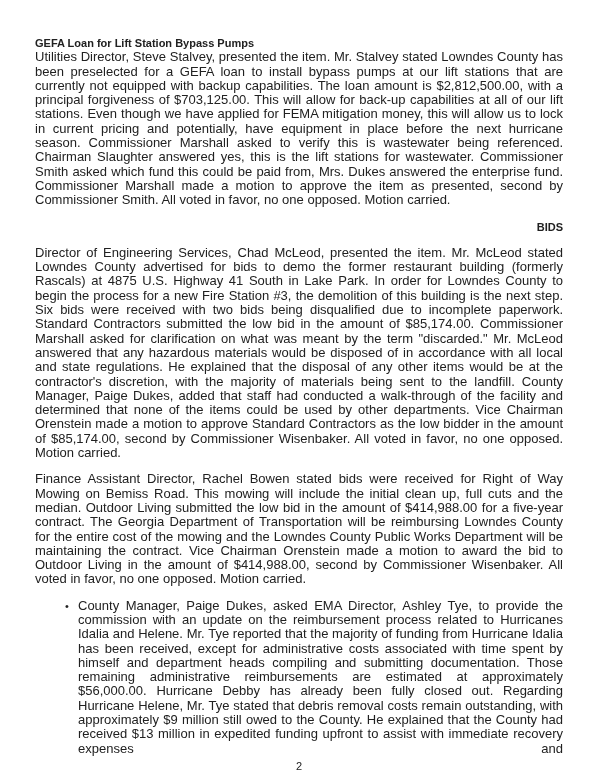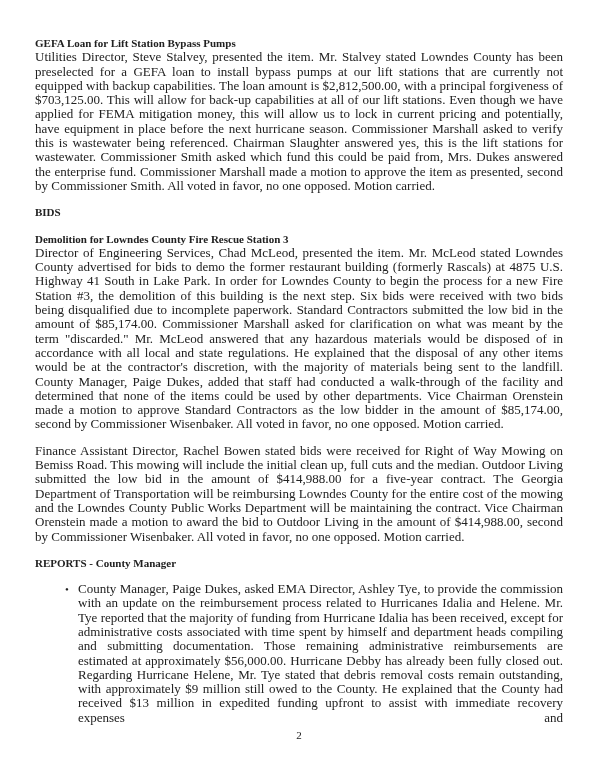--- a/index.html
+++ b/index.html
@@ -1,15 +1,15 @@
 <!DOCTYPE html>
 <html><head>
 <meta charset="utf-8">
 <style>
-  * { box-sizing: border-box; font-family: Liberation Serif, serif; }
+  * { box-sizing: border-box; }
   html, body {
     margin: 0;
     padding: 0;
     background: #ffffff;
   }
   body {
     width: 600px;
     height: 776px;
     overflow: hidden;
     font-family: "Liberation Sans", "DejaVu Sans", sans-serif;
@@ -23,20 +23,21 @@
   }
   .page h2 {
     font-size: 11px;
     font-weight: bold;
     line-height: 14.3px;
     margin: 0;
     text-align: left;
   }
   .page h2.standalone {
     margin-bottom: 12px;
+    text-align: right;
   }
   .page p.body-text {
     font-size: 13px;
     line-height: 14.3px;
     margin: 0 0 12px 0;
     text-align: justify;
   }
   .bullet-item {
     position: relative;
     margin-left: 30px;
@@ -68,29 +69,27 @@
 <main class="page">
 
   <section>
     <h2>GEFA Loan for Lift Station Bypass Pumps</h2>
     <p class="body-text">Utilities Director, Steve Stalvey, presented the item. Mr. Stalvey stated Lowndes County has been preselected for a GEFA loan to install bypass pumps at our lift stations that are currently not equipped with backup capabilities. The loan amount is $2,812,500.00, with a principal forgiveness of $703,125.00. This will allow for back-up capabilities at all of our lift stations. Even though we have applied for FEMA mitigation money, this will allow us to lock in current pricing and potentially, have equipment in place before the next hurricane season. Commissioner Marshall asked to verify this is wastewater being referenced. Chairman Slaughter answered yes, this is the lift stations for wastewater. Commissioner Smith asked which fund this could be paid from, Mrs. Dukes answered the enterprise fund. Commissioner Marshall made a motion to approve the item as presented, second by Commissioner Smith. All voted in favor, no one opposed. Motion carried.</p>
   </section>
 
   <h2 class="standalone">BIDS</h2>
 
   <section>
-    <h2>Demolition for Lowndes County Fire Rescue Station 3</h2>
     <p class="body-text">Director of Engineering Services, Chad McLeod, presented the item. Mr. McLeod stated Lowndes County advertised for bids to demo the former restaurant building (formerly Rascals) at 4875 U.S. Highway 41 South in Lake Park. In order for Lowndes County to begin the process for a new Fire Station #3, the demolition of this building is the next step. Six bids were received with two bids being disqualified due to incomplete paperwork. Standard Contractors submitted the low bid in the amount of $85,174.00. Commissioner Marshall asked for clarification on what was meant by the term "discarded." Mr. McLeod answered that any hazardous materials would be disposed of in accordance with all local and state regulations. He explained that the disposal of any other items would be at the contractor's discretion, with the majority of materials being sent to the landfill. County Manager, Paige Dukes, added that staff had conducted a walk-through of the facility and determined that none of the items could be used by other departments. Vice Chairman Orenstein made a motion to approve Standard Contractors as the low bidder in the amount of $85,174.00, second by Commissioner Wisenbaker. All voted in favor, no one opposed. Motion carried.</p>
   </section>
 
   <section>
     <p class="body-text">Finance Assistant Director, Rachel Bowen stated bids were received for Right of Way Mowing on Bemiss Road. This mowing will include the initial clean up, full cuts and the median. Outdoor Living submitted the low bid in the amount of $414,988.00 for a five-year contract. The Georgia Department of Transportation will be reimbursing Lowndes County for the entire cost of the mowing and the Lowndes County Public Works Department will be maintaining the contract. Vice Chairman Orenstein made a motion to award the bid to Outdoor Living in the amount of $414,988.00, second by Commissioner Wisenbaker. All voted in favor, no one opposed. Motion carried.</p>
   </section>
 
-  <h2 class="standalone">REPORTS - County Manager</h2>
 
   <div class="bullet-item">
     <span class="bullet-marker">•</span>
     <p class="body-text">County Manager, Paige Dukes, asked EMA Director, Ashley Tye, to provide the commission with an update on the reimbursement process related to Hurricanes Idalia and Helene. Mr. Tye reported that the majority of funding from Hurricane Idalia has been received, except for administrative costs associated with time spent by himself and department heads compiling and submitting documentation. Those remaining administrative reimbursements are estimated at approximately $56,000.00. Hurricane Debby has already been fully closed out. Regarding Hurricane Helene, Mr. Tye stated that debris removal costs remain outstanding, with approximately $9 million still owed to the County. He explained that the County had received $13 million in expedited funding upfront to assist with immediate recovery expenses and</p>
   </div>
 
   <footer class="page-number">2</footer>
 
 </main>
 

